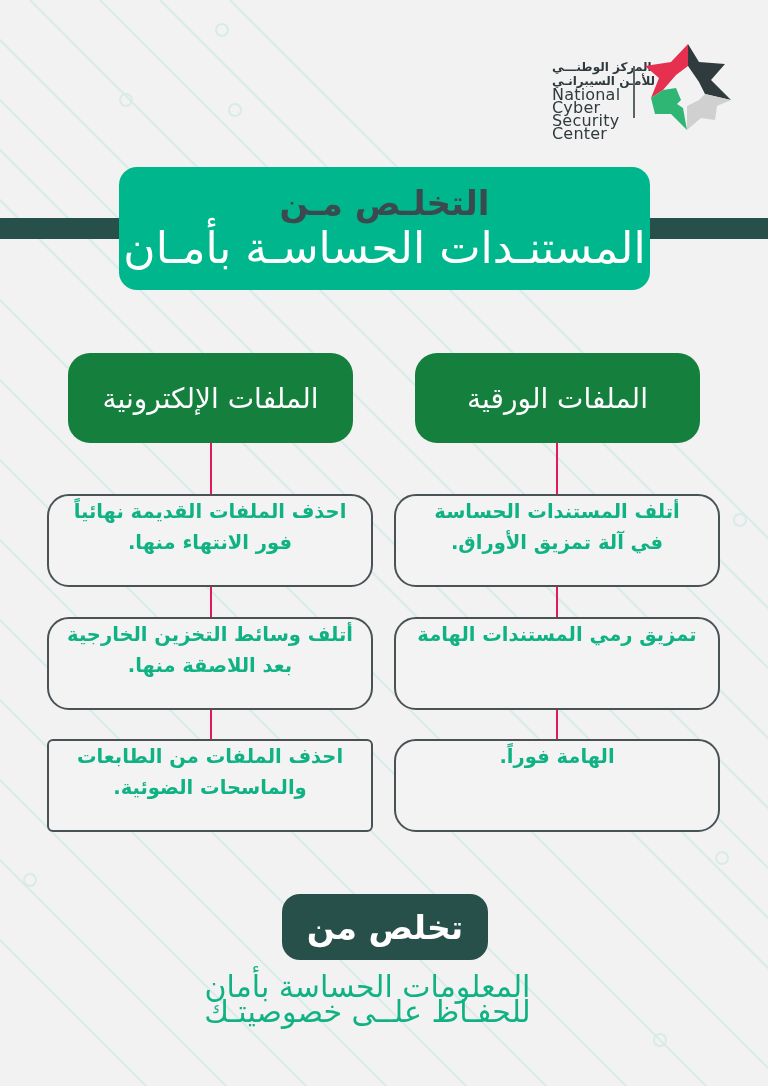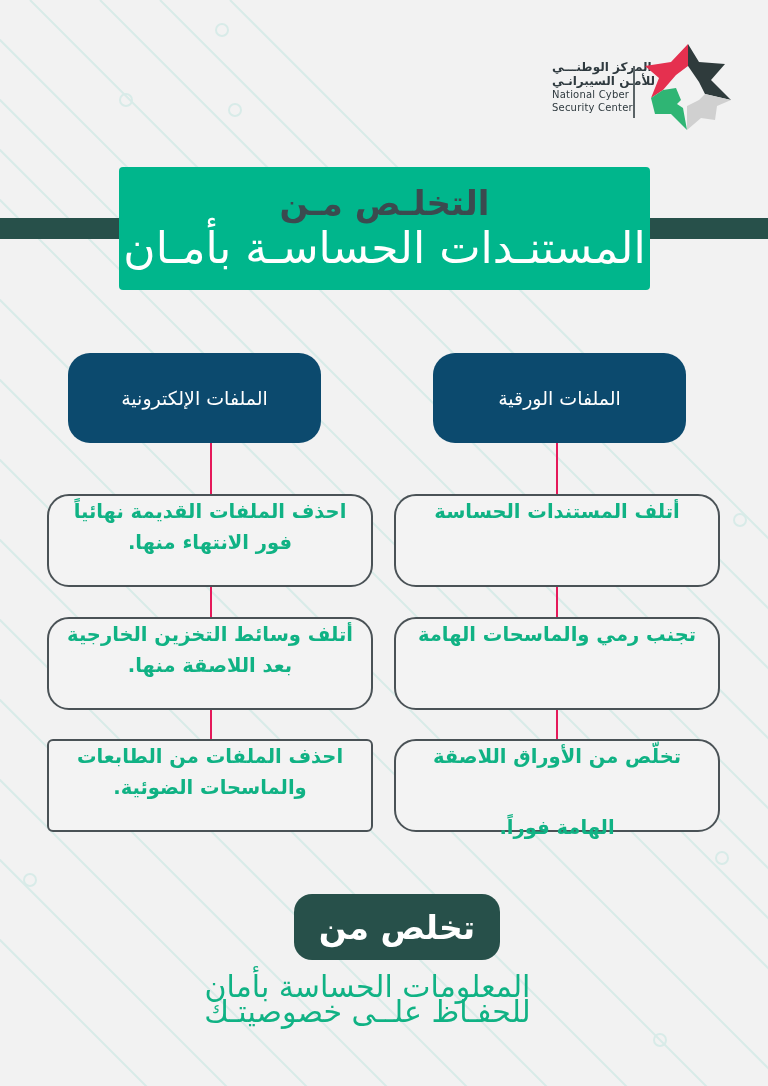--- a/index.html
+++ b/index.html
@@ -7,67 +7,67 @@
       width: 768px; height: 1086px; overflow: hidden; position: relative;
       background: #f2f2f2;
       font-family: "DejaVu Sans", sans-serif;
     }
     .bg-pattern { position: absolute; left: 0; top: 0; width: 768px; height: 1086px; z-index: 0; }
 
     
     .logo { position: absolute; left: 538px; top: 42px; width: 200px; height: 90px; z-index: 3; }
     .logo-text { position: absolute; right: 76px; top: 18px; width: 110px; text-align: left; }
     .logo-ar1, .logo-ar2 { direction: rtl; text-align: left; font-size: 12px; line-height: 14px; color: #2f3a3f; font-weight: bold; }
-    .logo-en { font-size: 10px; line-height: 13px; color: #2f3a3f; letter-spacing: 0.2px; }
+    .logo-en { font-size: 16px; line-height: 13px; color: #2f3a3f; letter-spacing: 0.2px; }
     .logo-sep { position: absolute; left: 95px; top: 24px; width: 1.5px; height: 52px; background: #5a6366; }
     .logo-mark { position: absolute; left: 105px; top: 0; width: 90px; height: 90px; }
 
     
     .band { position: absolute; left: 0; top: 218px; width: 768px; height: 21px; background: #27504a; z-index: 1; }
 
     
     .title-box {
       position: absolute; left: 119px; top: 167px; width: 531px; height: 123px;
-      background: #00b68c; border-radius: 4px; z-index: 2;
+      background: #00b68c; border-radius: 18px; z-index: 2;
       display: flex; flex-direction: column; align-items: center; justify-content: center;
       direction: rtl;
     }
     .title-line1 { font-size: 34px; font-weight: bold; color: #3b4a4f; line-height: 44px; margin-top: -6px; }
     .title-line2 { font-size: 44px; color: #ffffff; line-height: 46px; }
 
     
     .col-header {
-      position: absolute; top: 353px; height: 90px; width: 253px;
-      background: #0c4a6e; border-radius: 22px; z-index: 2;
+      position: absolute; top: 353px; height: 90px; width: 285px;
+      background: #15803d; border-radius: 22px; z-index: 2;
       display: flex; align-items: center; justify-content: center;
-      color: #ffffff; font-size: 19px; direction: rtl;
+      color: #ffffff; font-size: 28px; direction: rtl;
     }
     .hdr-left { left: 68px; }
-    .hdr-right { left: 415px; margin-left: 18px; }
+    .hdr-right { left: 415px; }
 
     
     .connector { position: absolute; width: 2px; background: #e5195a; z-index: 1; }
 
     
     .card {
       position: absolute; width: 322px; height: 89px;
       border: 2px solid #4a5256; border-radius: 22px; background: #f3f3f3; z-index: 2;
       display: flex; flex-direction: column; align-items: center; 
       direction: rtl; color: #10b284; font-weight: bold; font-size: 19.5px; line-height: 31px;
       text-align: center;
     }
     .card-left { left: 47px; }
-    .card-right { left: 394px; gap: 40px; }
+    .card-right { left: 394px; }
 
     
     .cta-pill {
       position: absolute; left: 282px; top: 894px; width: 206px; height: 66px;
       background: #27504a; border-radius: 18px; z-index: 2;
       display: flex; align-items: center; justify-content: center;
-      color: #ffffff; font-size: 33px; font-weight: bold; direction: rtl; margin-left: 12px;
+      color: #ffffff; font-size: 33px; font-weight: bold; direction: rtl;
     }
     .cta-line {
       position: absolute; left: 0; width: 735px; text-align: center; direction: rtl;
       color: #10b284; font-size: 30px; z-index: 2; line-height: 40px;
     }
   </style>
 </head>
 <body>
 
 <svg class="bg-pattern" viewBox="0 0 768 1086" xmlns="http://www.w3.org/2000/svg">
@@ -132,26 +132,26 @@
 <div class="connector" style="left:556px; top:443px; height:52px;"></div>
 <div class="connector" style="left:556px; top:587px; height:31px;"></div>
 <div class="connector" style="left:556px; top:709px; height:31px;"></div>
 
 <div class="connector" style="left:210px; top:443px; height:52px;"></div>
 <div class="connector" style="left:210px; top:587px; height:31px;"></div>
 <div class="connector" style="left:210px; top:709px; height:31px;"></div>
 
 <div class="card card-right" style="top:494px;">
   <div>أتلف المستندات الحساسة</div>
+  <div>في آلة تمزيق الأوراق.</div>
 </div>
 <div class="card card-right" style="top:617px;">
-  <div>تجنب رمي والماسحات الهامة</div>
+  <div>تمزيق رمي المستندات الهامة</div>
 </div>
 <div class="card card-right" style="top:739px;">
-  <div>تخلّص من الأوراق اللاصقة</div>
   <div>الهامة فوراً.</div>
 </div>
 
 <div class="card card-left" style="top:494px;">
   <div>احذف الملفات القديمة نهائياً</div>
   <div>فور الانتهاء منها.</div>
 </div>
 <div class="card card-left" style="top:617px;">
   <div>أتلف وسائط التخزين الخارجية</div>
   <div>بعد اللاصقة منها.</div>

